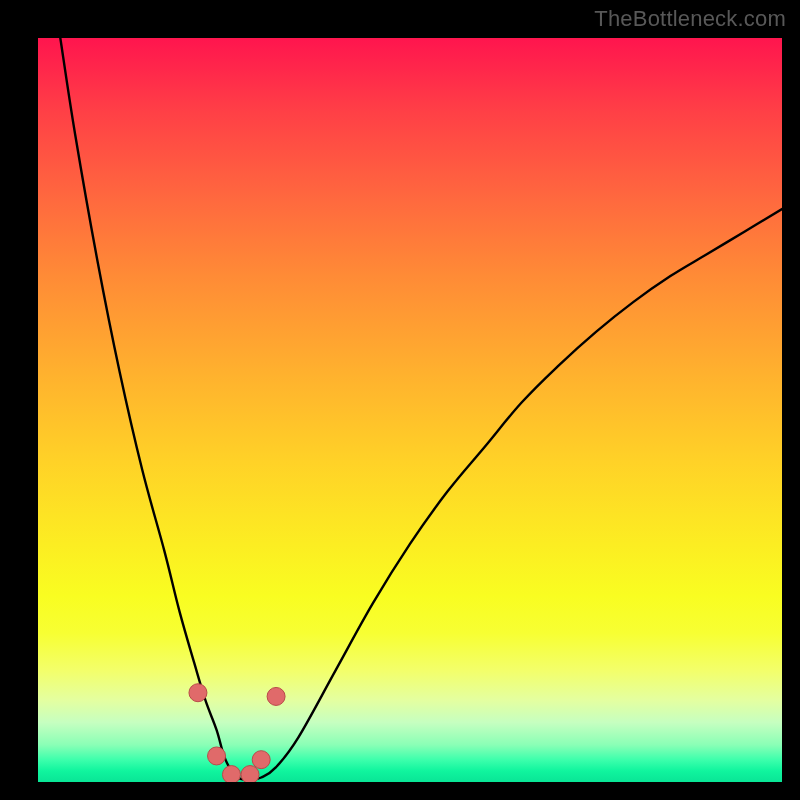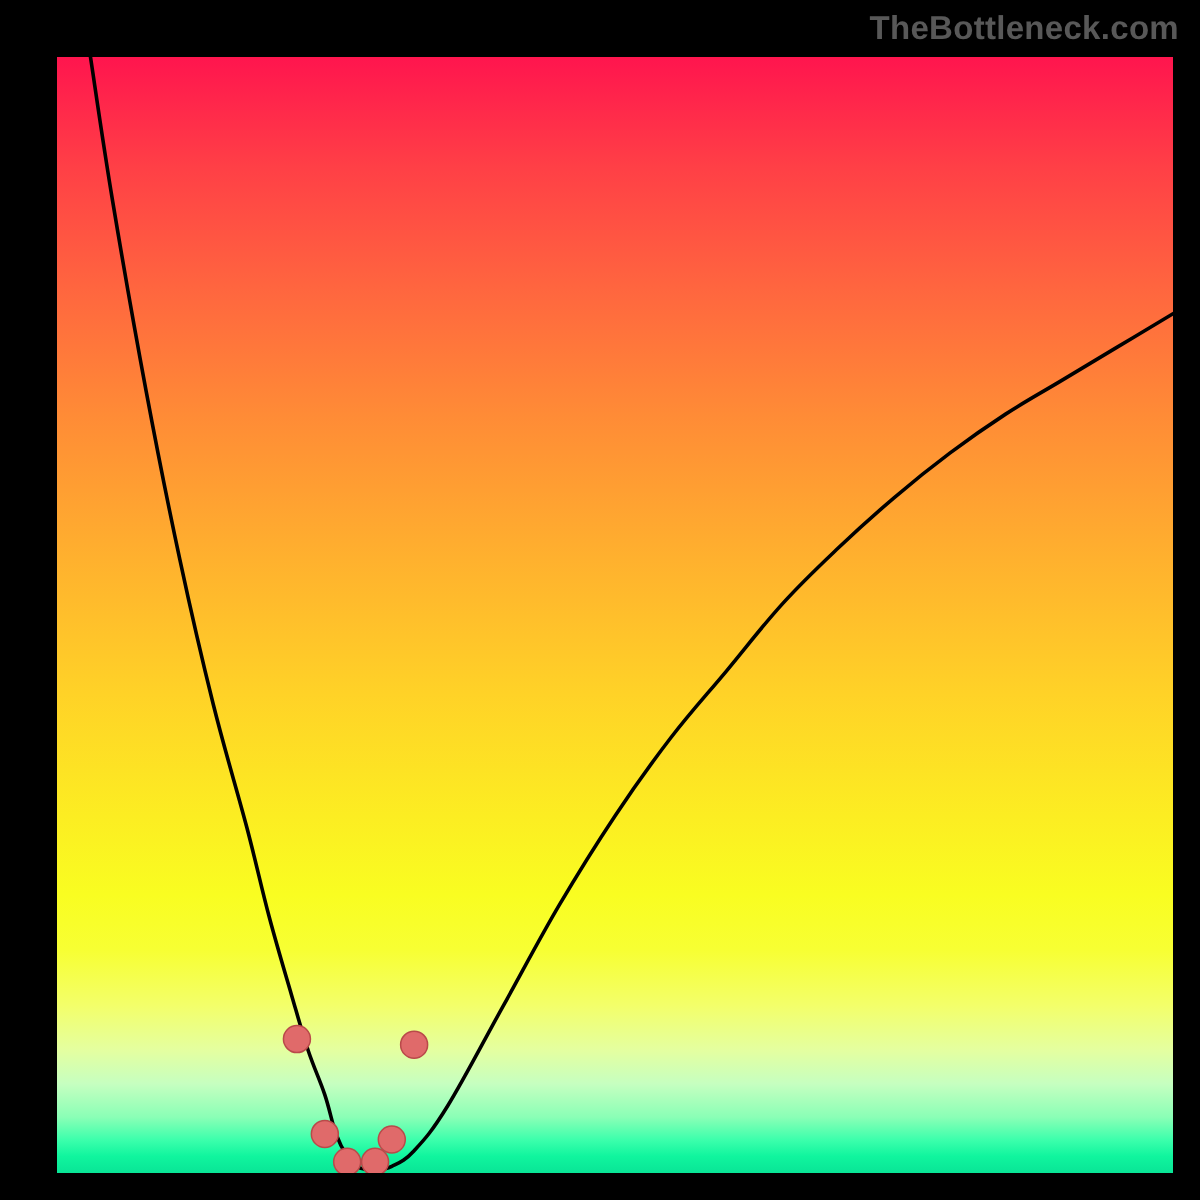--- a/index.html
+++ b/index.html
@@ -60,21 +60,21 @@
     width: 100%;
     height: 100%;
   }
   .watermark {
     position: absolute;
     top: 6px;
     right: 14px;
     color: #585858;
     font-size: 22px;
     letter-spacing: 0.2px;
-    font-weight: 700;
+    font-weight: 400;
   }
 </style>
 </head>
 <body>
 
 <div class="frame">
   <div class="plot-area">
     <div class="gradient"></div>
     <svg class="curve-svg" viewBox="0 0 744 744" preserveAspectRatio="none">
       <path id="curve-path" fill="none" stroke="#000000" stroke-width="2.4" stroke-linecap="round" d="M 22.32 0.00 C 25.00 17.41, 30.50 56.54, 37.20 96.72 C 43.90 136.90, 51.48 180.35, 59.52 223.20 C 67.56 266.05, 73.80 297.30, 81.84 334.80 C 89.88 372.30, 96.12 399.38, 104.16 431.52 C 112.20 463.66, 119.78 487.92, 126.48 513.36 C 133.18 538.80, 136.00 552.79, 141.36 572.88 C 146.72 592.97, 151.55 608.89, 156.24 624.96 C 160.93 641.03, 163.38 650.11, 167.40 662.16 C 171.42 674.21, 175.21 681.88, 178.56 691.92 C 181.91 701.96, 183.32 710.59, 186.00 717.96 C 188.68 725.33, 190.76 728.82, 193.44 732.84 C 196.12 736.86, 197.53 738.67, 200.88 740.28 C 204.23 741.89, 208.02 741.90, 212.04 741.77 C 216.06 741.63, 218.51 741.81, 223.20 739.54 C 227.89 737.26, 231.38 736.35, 238.08 729.12 C 244.78 721.89, 249.69 716.77, 260.40 699.36 C 271.11 681.95, 284.21 656.51, 297.60 632.40 C 310.99 608.29, 321.41 588.21, 334.80 565.44 C 348.19 542.67, 358.61 526.01, 372.00 505.92 C 385.39 485.83, 395.81 471.25, 409.20 453.84 C 422.59 436.43, 433.01 425.27, 446.40 409.20 C 459.79 393.13, 470.21 379.29, 483.60 364.56 C 496.99 349.83, 507.41 340.08, 520.80 327.36 C 534.19 314.64, 544.61 305.26, 558.00 293.88 C 571.39 282.50, 581.81 274.16, 595.20 264.12 C 608.59 254.08, 619.01 246.78, 632.40 238.08 C 645.79 229.38, 656.21 223.80, 669.60 215.76 C 682.99 207.72, 693.41 201.48, 706.80 193.44 C 720.19 185.40, 737.30 175.14, 744.00 171.12"></path>

